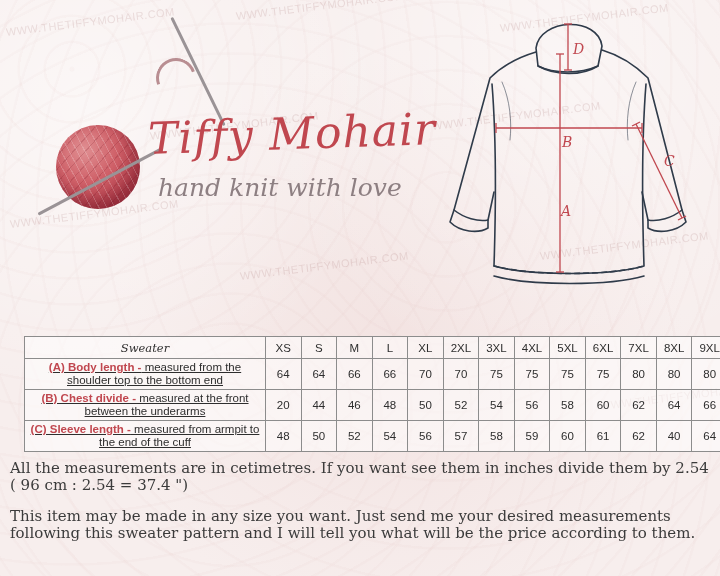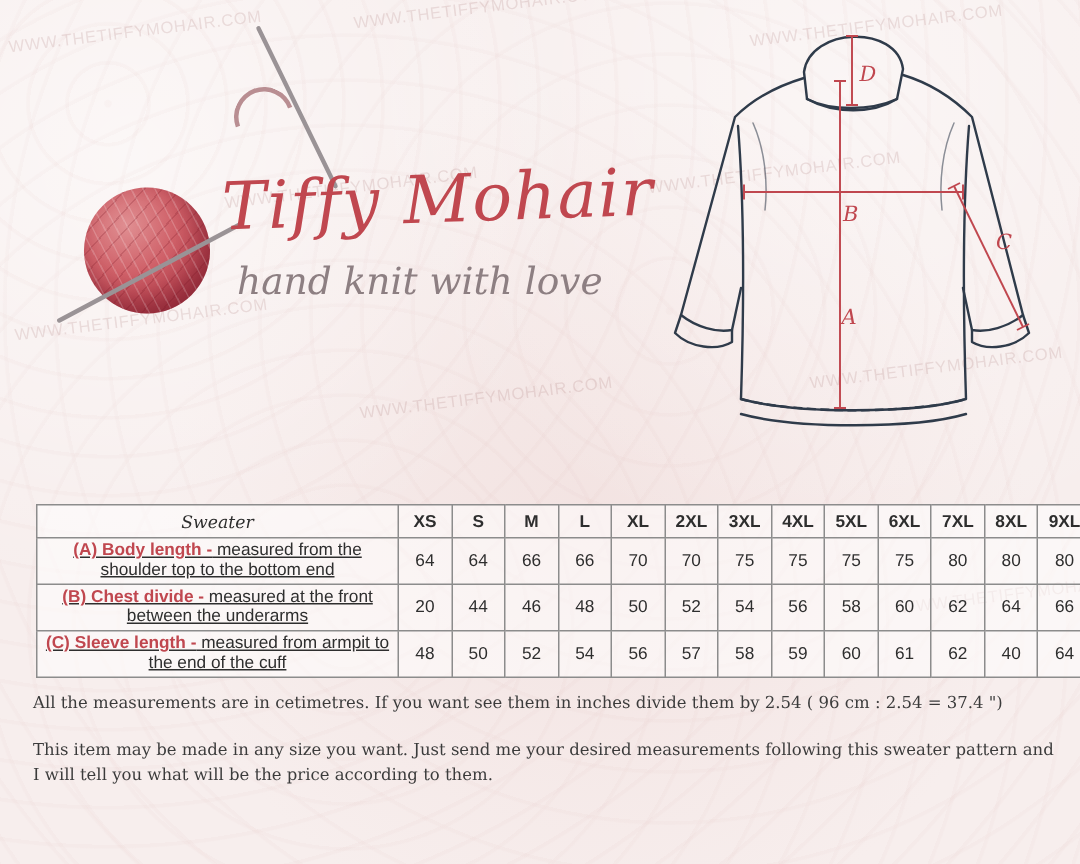--- a/index.html
+++ b/index.html
@@ -163,21 +163,21 @@
     text-align: left;
     padding-left: 14px;
     font-family: "DejaVu Serif", serif;
     font-style: italic;
     font-weight: normal;
     font-size: 17px;
     color: #6d6468;
   }
   th.size-head {
     font-size: 13px;
-    font-weight: bold;
+    font-weight: normal;
     color: #333;
   }
   td.row-label {
     text-align: left;
     padding-left: 10px;
     font-size: 11px;
     line-height: 13px;
     color: #3a3a3a;
     height: 32px;
     text-decoration: underline;
@@ -192,23 +192,23 @@
   }
 
   
   .notes {
     position: absolute;
     left: 10px; top: 460px;
     width: 700px;
     color: #3b3b3b;
   }
   .notes p {
-    margin: 0 0 14px 12px;
+    margin: 0 0 14px 0;
     font-family: "DejaVu Serif", serif;
-    font-size: 11px;
+    font-size: 15px;
     line-height: 17px;
   }
 </style>
 </head>
 <body>
 
 <div class="page">
   <div class="texture"></div>
 
   <div class="watermarks">

